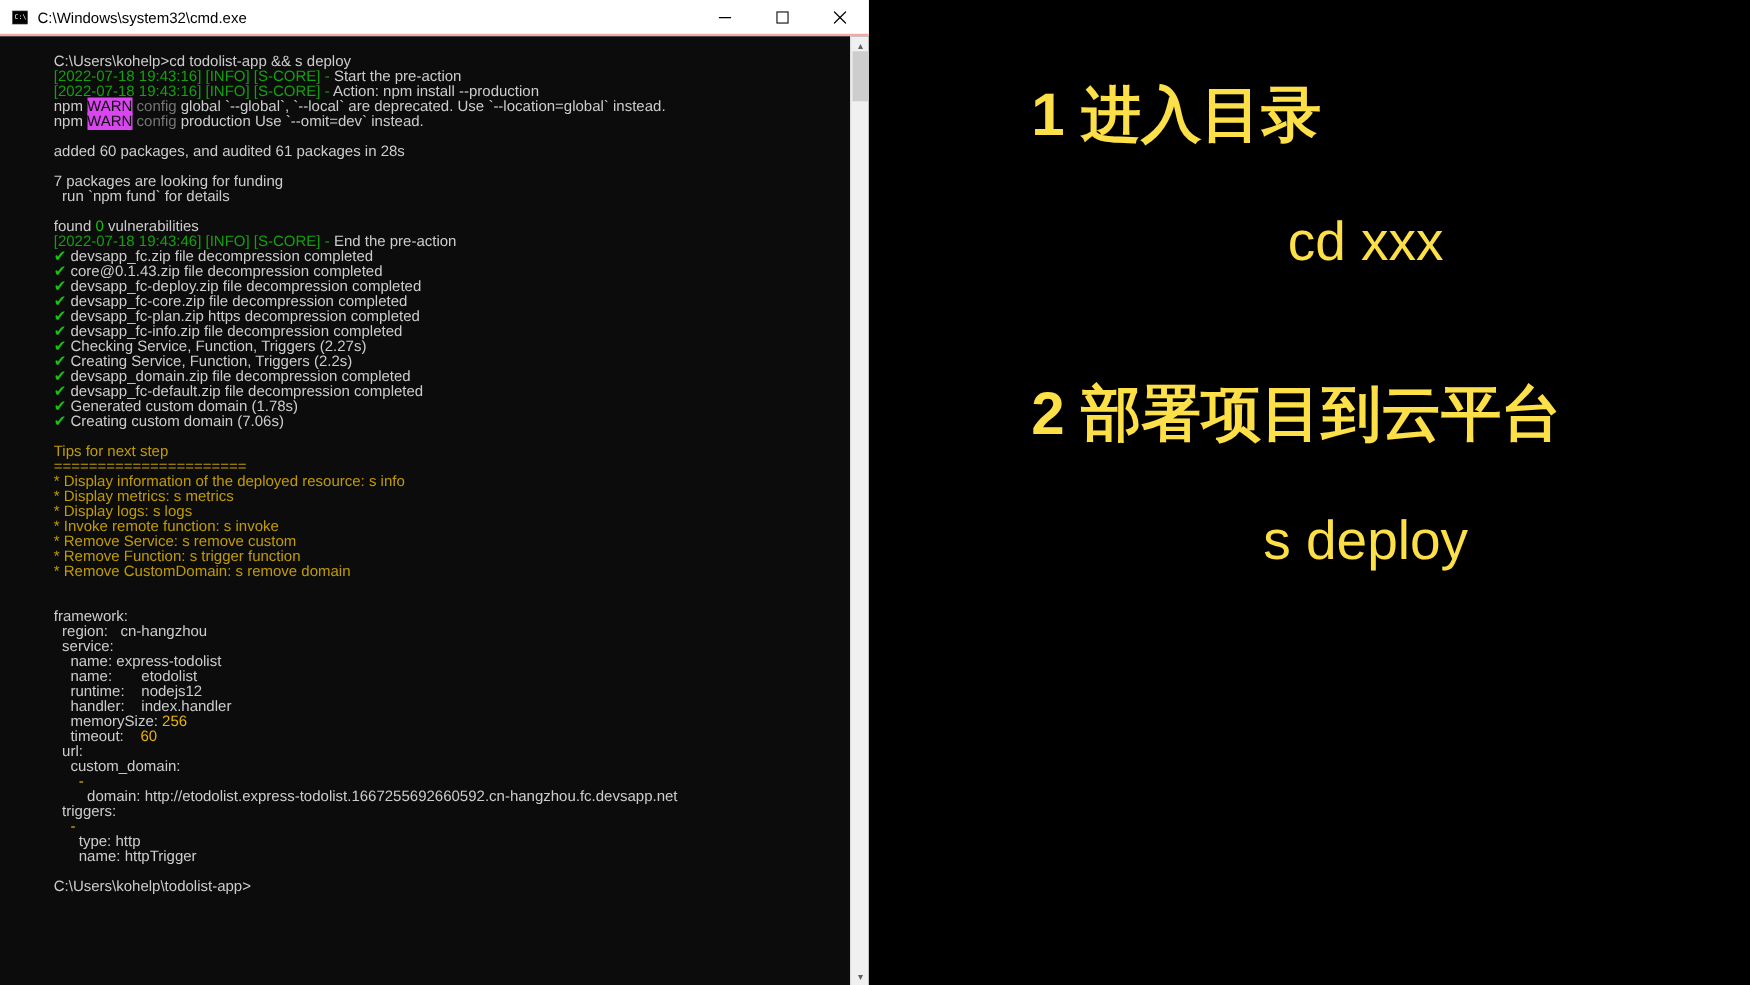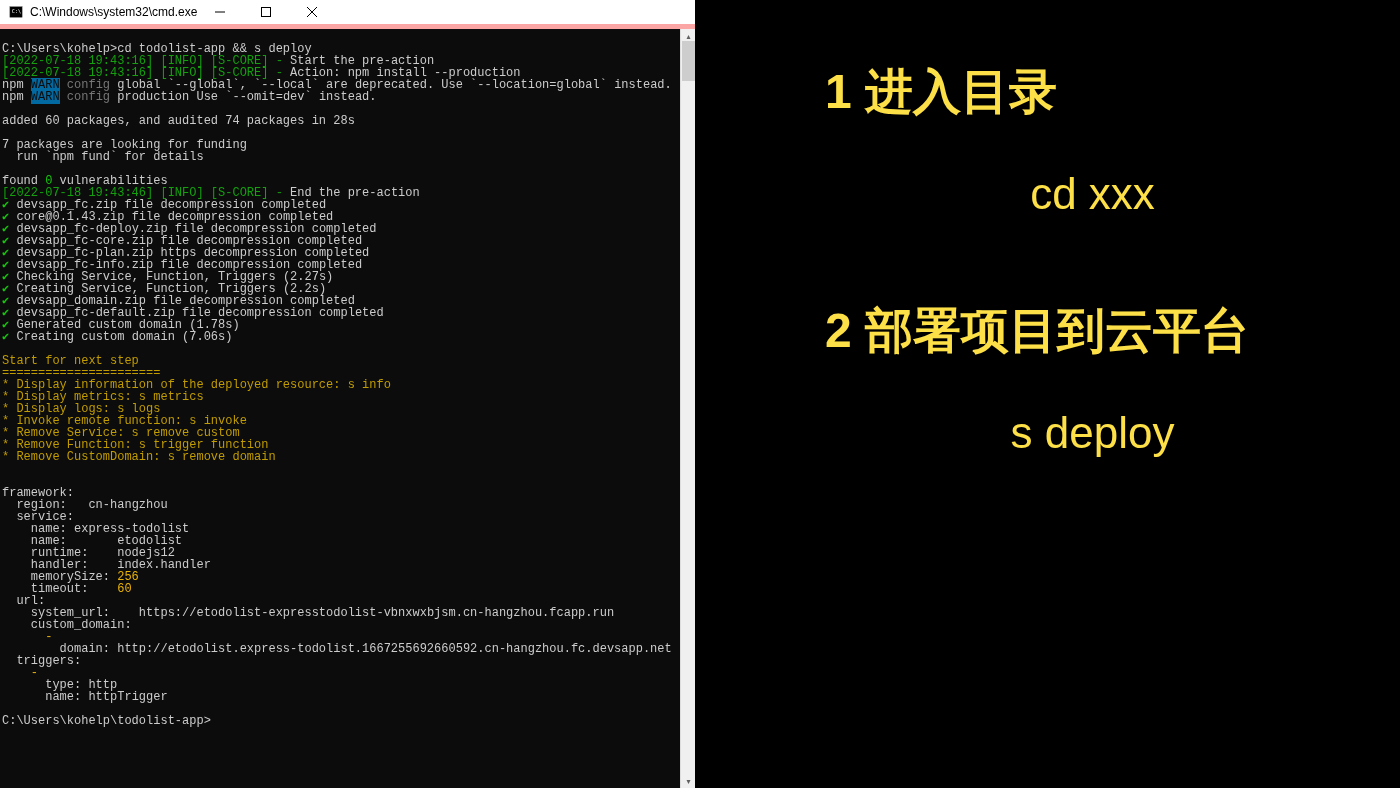--- a/index.html
+++ b/index.html
@@ -15,23 +15,24 @@
       width: 695px;
       height: 788px;
       background: #fff;
       display: flex;
       flex-direction: column;
       position: relative;
     }
     .titlebar {
       height: 29px;
       background: #fff;
-      border-bottom: 5px solid #fca5a5;
-      display: flex;
-      align-items: center;
+      border-bottom: 2px solid #fca5a5;
+      display: flex;
+      align-items: center;
+      justify-content: space-between;
       padding-left: 8px;
     }
     .titlebar-left {
       display: flex;
       align-items: center;
       gap: 6px;
     }
     .titlebar-icon {
       width: 16px;
       height: 16px;
@@ -92,28 +93,28 @@
       width: 15px;
       height: 14px;
       display: flex;
       align-items: center;
       justify-content: center;
       font-size: 8px;
       color: #606060;
     }
     .scrollbar-arrow.up { top: 0; }
     .scrollbar-arrow.down { bottom: 0; }
-    .line { white-space: pre; font-family: Liberation Mono, monospace; }
+    .line { white-space: pre; font-family: Liberation Sans, sans-serif; margin-left: 41px; }
     .c-white { color: #cccccc; }
     .c-green { color: #13a10e; }
     .c-yellow { color: #c19c00; }
     .c-cyan { color: #eab308; }
     .c-dark { color: #767676; }
     .c-teal { color: #16c60c; }
-    .bg-yellow { background: #0369a1; color: #0c0c0c; }
+    .bg-yellow { background: #d946ef; color: #0c0c0c; }
     .check { color: #16c60c; }
 
     .instructions {
       flex: 1;
       padding: 60px 40px 58px 130px;
       color: #fde047;
     }
     .instr-title {
       font-size: 48px;
       font-weight: bold;
@@ -161,21 +162,21 @@
   </div>
 
   <div class="terminal-body">
     <div class="line"> </div>
     <div class="line"><span class="c-white">C:\Users\kohelp&gt;</span><span class="c-white">cd todolist-app &amp;&amp; s deploy</span></div>
     <div class="line"><span class="c-green">[2022-07-18 19:43:16] [INFO] [S-CORE]</span><span class="c-green"> - </span><span class="c-white">Start the pre-action</span></div>
     <div class="line"><span class="c-green">[2022-07-18 19:43:16] [INFO] [S-CORE]</span><span class="c-green"> - </span><span class="c-white">Action: npm install --production</span></div>
     <div class="line"><span class="c-white">npm </span><span class="bg-yellow">WARN</span><span class="c-dark"> config</span><span class="c-white"> global `--global`, `--local` are deprecated. Use `--location=global` instead.</span></div>
     <div class="line"><span class="c-white">npm </span><span class="bg-yellow">WARN</span><span class="c-dark"> config</span><span class="c-white"> production Use `--omit=dev` instead.</span></div>
     <div class="line"> </div>
-    <div class="line c-white">added 60 packages, and audited 74 packages in 28s</div>
+    <div class="line c-white">added 60 packages, and audited 61 packages in 28s</div>
     <div class="line"> </div>
     <div class="line c-white">7 packages are looking for funding</div>
     <div class="line c-white">  run `npm fund` for details</div>
     <div class="line"> </div>
     <div class="line"><span class="c-white">found </span><span class="c-teal">0</span><span class="c-white"> vulnerabilities</span></div>
     <div class="line"><span class="c-green">[2022-07-18 19:43:46] [INFO] [S-CORE]</span><span class="c-green"> - </span><span class="c-white">End the pre-action</span></div>
 
     <div class="line"><span class="check">✔</span><span class="c-white"> devsapp_fc.zip file decompression completed</span></div>
     <div class="line"><span class="check">✔</span><span class="c-white"> core@0.1.43.zip file decompression completed</span></div>
     <div class="line"><span class="check">✔</span><span class="c-white"> devsapp_fc-deploy.zip file decompression completed</span></div>
@@ -183,21 +184,21 @@
     <div class="line"><span class="check">✔</span><span class="c-white"> devsapp_fc-plan.zip https decompression completed</span></div>
     <div class="line"><span class="check">✔</span><span class="c-white"> devsapp_fc-info.zip file decompression completed</span></div>
     <div class="line"><span class="check">✔</span><span class="c-white"> Checking Service, Function, Triggers (2.27s)</span></div>
     <div class="line"><span class="check">✔</span><span class="c-white"> Creating Service, Function, Triggers (2.2s)</span></div>
     <div class="line"><span class="check">✔</span><span class="c-white"> devsapp_domain.zip file decompression completed</span></div>
     <div class="line"><span class="check">✔</span><span class="c-white"> devsapp_fc-default.zip file decompression completed</span></div>
     <div class="line"><span class="check">✔</span><span class="c-white"> Generated custom domain (1.78s)</span></div>
     <div class="line"><span class="check">✔</span><span class="c-white"> Creating custom domain (7.06s)</span></div>
 
     <div class="line"> </div>
-    <div class="line c-yellow">Start for next step</div>
+    <div class="line c-yellow">Tips for next step</div>
     <div class="line c-yellow">======================</div>
     <div class="line c-yellow">* Display information of the deployed resource: s info</div>
     <div class="line c-yellow">* Display metrics: s metrics</div>
     <div class="line c-yellow">* Display logs: s logs</div>
     <div class="line c-yellow">* Invoke remote function: s invoke</div>
     <div class="line c-yellow">* Remove Service: s remove custom</div>
     <div class="line c-yellow">* Remove Function: s trigger function</div>
     <div class="line c-yellow">* Remove CustomDomain: s remove domain</div>
 
     <div class="line"> </div>
@@ -205,21 +206,20 @@
     <div class="line c-white">framework:</div>
     <div class="line"><span class="c-white">  region:   </span><span class="c-white">cn-hangzhou</span></div>
     <div class="line c-white">  service:</div>
     <div class="line"><span class="c-white">    name: </span><span class="c-white">express-todolist</span></div>
     <div class="line"><span class="c-white">    name:       </span><span class="c-white">etodolist</span></div>
     <div class="line"><span class="c-white">    runtime:    </span><span class="c-white">nodejs12</span></div>
     <div class="line"><span class="c-white">    handler:    </span><span class="c-white">index.handler</span></div>
     <div class="line"><span class="c-white">    memorySize: </span><span class="c-cyan">256</span></div>
     <div class="line"><span class="c-white">    timeout:    </span><span class="c-cyan">60</span></div>
     <div class="line c-white">  url:</div>
-    <div class="line"><span class="c-white">    system_url:    </span><span class="c-white">https://etodolist-expresstodolist-vbnxwxbjsm.cn-hangzhou.fcapp.run</span></div>
     <div class="line c-white">    custom_domain:</div>
     <div class="line c-cyan">      -</div>
     <div class="line"><span class="c-white">        domain: </span><span class="c-white">http://etodolist.express-todolist.1667255692660592.cn-hangzhou.fc.devsapp.net</span></div>
     <div class="line c-white">  triggers:</div>
     <div class="line c-cyan">    -</div>
     <div class="line"><span class="c-white">      type: </span><span class="c-white">http</span></div>
     <div class="line"><span class="c-white">      name: </span><span class="c-white">httpTrigger</span></div>
 
     <div class="line"> </div>
     <div class="line c-white">C:\Users\kohelp\todolist-app&gt;</div>

